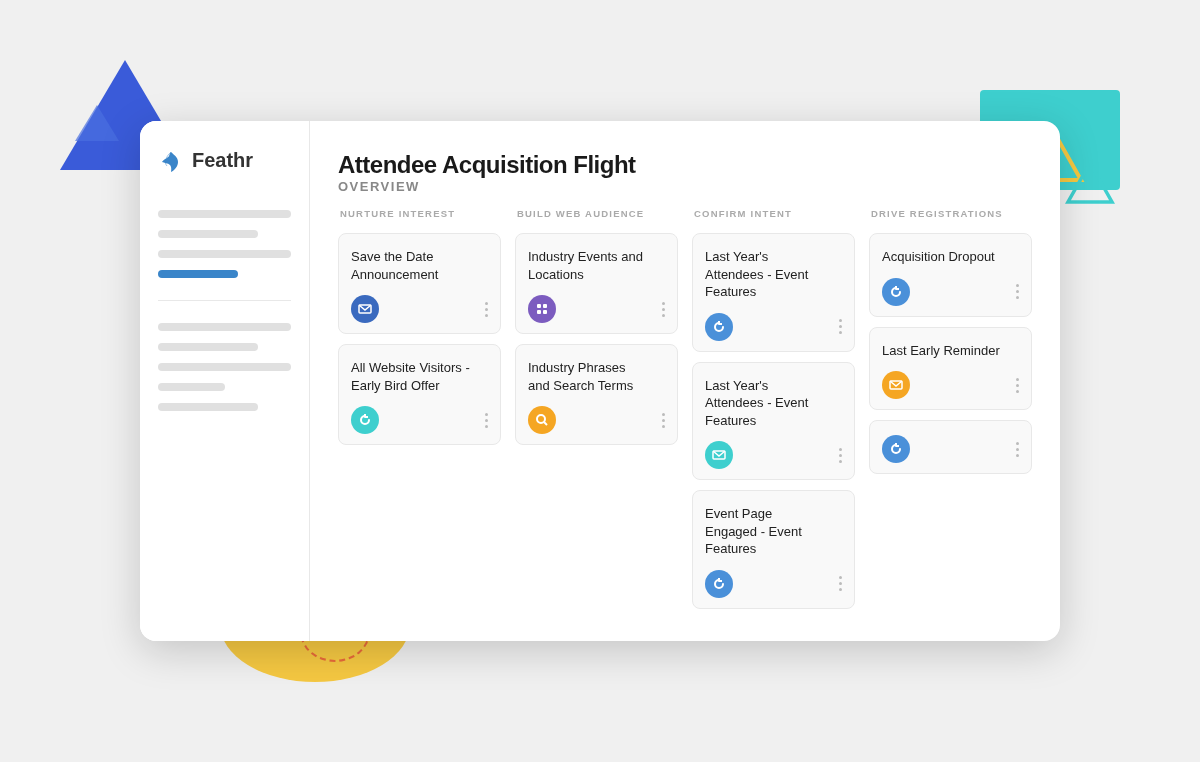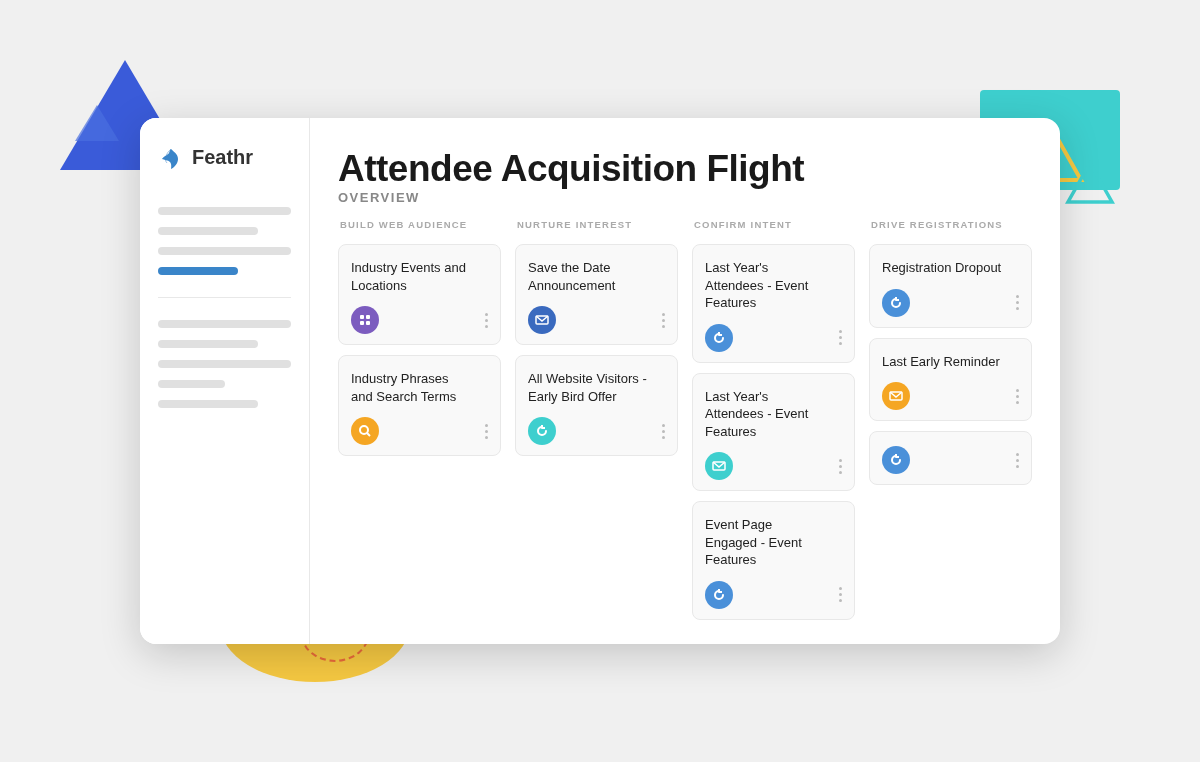--- a/index.html
+++ b/index.html
@@ -156,21 +156,21 @@
       gap: 8px;
     }
 
     
     .main-content {
       flex: 1;
       padding: 30px 28px 24px 28px;
       overflow-y: auto;
     }
     .page-title {
-      font-size: 37px;
+      font-size: 24px;
       font-weight: 800;
       color: #1a1a1a;
       letter-spacing: -0.5px;
     }
     .section-label {
       font-size: 13px;
       font-weight: 700;
       letter-spacing: 1.5px;
       color: #888;
       text-transform: uppercase;
@@ -310,20 +310,58 @@
     </div>
   </div>
 
   <div class="main-content">
     <h1 class="page-title">Attendee Acquisition Flight</h1>
     <div class="section-label">OVERVIEW</div>
 
     <div class="columns">
 
       <div class="column">
+        <div class="column-header">NURTURE INTEREST</div>
+
+        <div class="campaign-card">
+          <div class="campaign-title">Save the Date Announcement</div>
+          <div class="campaign-footer">
+            <div class="campaign-icon icon-blue-dark">
+              <svg width="14" height="14" viewBox="0 0 14 14" fill="none">
+                <rect x="1" y="3" width="12" height="8" rx="1" stroke="white" stroke-width="1.5" fill="none"></rect>
+                <polyline points="1,3 7,8 13,3" stroke="white" stroke-width="1.5" fill="none"></polyline>
+              </svg>
+            </div>
+            <div class="three-dots">
+              <span></span>
+                <span></span>
+                <span></span>
+            </div>
+          </div>
+        </div>
+
+        <div class="campaign-card">
+          <div class="campaign-title">All Website Visitors - Early Bird Offer</div>
+          <div class="campaign-footer">
+            <div class="campaign-icon icon-teal">
+              <svg width="14" height="14" viewBox="0 0 14 14" fill="none">
+                <path d="M11 7 A4 4 0 1 1 7 3" stroke="white" stroke-width="2" fill="none" stroke-linecap="round"></path>
+                <polyline points="7,1 7,4 10,4" stroke="white" stroke-width="2" fill="none" stroke-linejoin="round"></polyline>
+              </svg>
+            </div>
+            <div class="three-dots">
+              <span></span>
+                <span></span>
+                <span></span>
+            </div>
+          </div>
+        </div>
+      </div>
+
+      <div class="column">
         <div class="column-header">BUILD WEB AUDIENCE</div>
 
         <div class="campaign-card">
           <div class="campaign-title">Industry Events and Locations</div>
           <div class="campaign-footer">
             <div class="campaign-icon icon-purple">
               <svg width="14" height="14" viewBox="0 0 14 14" fill="none">
                 <rect x="2" y="2" width="4" height="4" rx="1" fill="white"></rect>
                 <rect x="8" y="2" width="4" height="4" rx="1" fill="white"></rect>
                 <rect x="2" y="8" width="4" height="4" rx="1" fill="white"></rect>
@@ -350,117 +388,79 @@
             <div class="three-dots">
               <span></span>
                 <span></span>
                 <span></span>
             </div>
           </div>
         </div>
       </div>
 
       <div class="column">
-        <div class="column-header">NURTURE INTEREST</div>
-
-        <div class="campaign-card">
-          <div class="campaign-title">Save the Date Announcement</div>
-          <div class="campaign-footer">
-            <div class="campaign-icon icon-blue-dark">
+        <div class="column-header">CONFIRM INTENT</div>
+
+        <div class="campaign-card">
+          <div class="campaign-title">Last Year's Attendees - Event Features</div>
+          <div class="campaign-footer">
+            <div class="campaign-icon icon-blue">
+              <svg width="14" height="14" viewBox="0 0 14 14" fill="none">
+                <path d="M11 7 A4 4 0 1 1 7 3" stroke="white" stroke-width="2" fill="none" stroke-linecap="round"></path>
+                <polyline points="7,1 7,4 10,4" stroke="white" stroke-width="2" fill="none" stroke-linejoin="round"></polyline>
+              </svg>
+            </div>
+            <div class="three-dots">
+              <span></span>
+                <span></span>
+                <span></span>
+            </div>
+          </div>
+        </div>
+
+        <div class="campaign-card">
+          <div class="campaign-title">Last Year's Attendees - Event Features</div>
+          <div class="campaign-footer">
+            <div class="campaign-icon icon-teal">
               <svg width="14" height="14" viewBox="0 0 14 14" fill="none">
                 <rect x="1" y="3" width="12" height="8" rx="1" stroke="white" stroke-width="1.5" fill="none"></rect>
                 <polyline points="1,3 7,8 13,3" stroke="white" stroke-width="1.5" fill="none"></polyline>
               </svg>
             </div>
             <div class="three-dots">
               <span></span>
                 <span></span>
                 <span></span>
             </div>
           </div>
         </div>
 
         <div class="campaign-card">
-          <div class="campaign-title">All Website Visitors - Early Bird Offer</div>
-          <div class="campaign-footer">
-            <div class="campaign-icon icon-teal">
+          <div class="campaign-title">Event Page Engaged - Event Features</div>
+          <div class="campaign-footer">
+            <div class="campaign-icon icon-blue">
               <svg width="14" height="14" viewBox="0 0 14 14" fill="none">
                 <path d="M11 7 A4 4 0 1 1 7 3" stroke="white" stroke-width="2" fill="none" stroke-linecap="round"></path>
                 <polyline points="7,1 7,4 10,4" stroke="white" stroke-width="2" fill="none" stroke-linejoin="round"></polyline>
               </svg>
             </div>
             <div class="three-dots">
               <span></span>
                 <span></span>
                 <span></span>
             </div>
           </div>
         </div>
       </div>
 
       <div class="column">
-        <div class="column-header">CONFIRM INTENT</div>
-
-        <div class="campaign-card">
-          <div class="campaign-title">Last Year's Attendees - Event Features</div>
-          <div class="campaign-footer">
-            <div class="campaign-icon icon-blue">
-              <svg width="14" height="14" viewBox="0 0 14 14" fill="none">
-                <path d="M11 7 A4 4 0 1 1 7 3" stroke="white" stroke-width="2" fill="none" stroke-linecap="round"></path>
-                <polyline points="7,1 7,4 10,4" stroke="white" stroke-width="2" fill="none" stroke-linejoin="round"></polyline>
-              </svg>
-            </div>
-            <div class="three-dots">
-              <span></span>
-                <span></span>
-                <span></span>
-            </div>
-          </div>
-        </div>
-
-        <div class="campaign-card">
-          <div class="campaign-title">Last Year's Attendees - Event Features</div>
-          <div class="campaign-footer">
-            <div class="campaign-icon icon-teal">
-              <svg width="14" height="14" viewBox="0 0 14 14" fill="none">
-                <rect x="1" y="3" width="12" height="8" rx="1" stroke="white" stroke-width="1.5" fill="none"></rect>
-                <polyline points="1,3 7,8 13,3" stroke="white" stroke-width="1.5" fill="none"></polyline>
-              </svg>
-            </div>
-            <div class="three-dots">
-              <span></span>
-                <span></span>
-                <span></span>
-            </div>
-          </div>
-        </div>
-
-        <div class="campaign-card">
-          <div class="campaign-title">Event Page Engaged - Event Features</div>
-          <div class="campaign-footer">
-            <div class="campaign-icon icon-blue">
-              <svg width="14" height="14" viewBox="0 0 14 14" fill="none">
-                <path d="M11 7 A4 4 0 1 1 7 3" stroke="white" stroke-width="2" fill="none" stroke-linecap="round"></path>
-                <polyline points="7,1 7,4 10,4" stroke="white" stroke-width="2" fill="none" stroke-linejoin="round"></polyline>
-              </svg>
-            </div>
-            <div class="three-dots">
-              <span></span>
-                <span></span>
-                <span></span>
-            </div>
-          </div>
-        </div>
-      </div>
-
-      <div class="column">
         <div class="column-header">DRIVE REGISTRATIONS</div>
 
         <div class="campaign-card">
-          <div class="campaign-title">Registration Dropout</div>
+          <div class="campaign-title">Acquisition Dropout</div>
           <div class="campaign-footer">
             <div class="campaign-icon icon-blue">
               <svg width="14" height="14" viewBox="0 0 14 14" fill="none">
                 <path d="M11 7 A4 4 0 1 1 7 3" stroke="white" stroke-width="2" fill="none" stroke-linecap="round"></path>
                 <polyline points="7,1 7,4 10,4" stroke="white" stroke-width="2" fill="none" stroke-linejoin="round"></polyline>
               </svg>
             </div>
             <div class="three-dots">
               <span></span>
                 <span></span>

